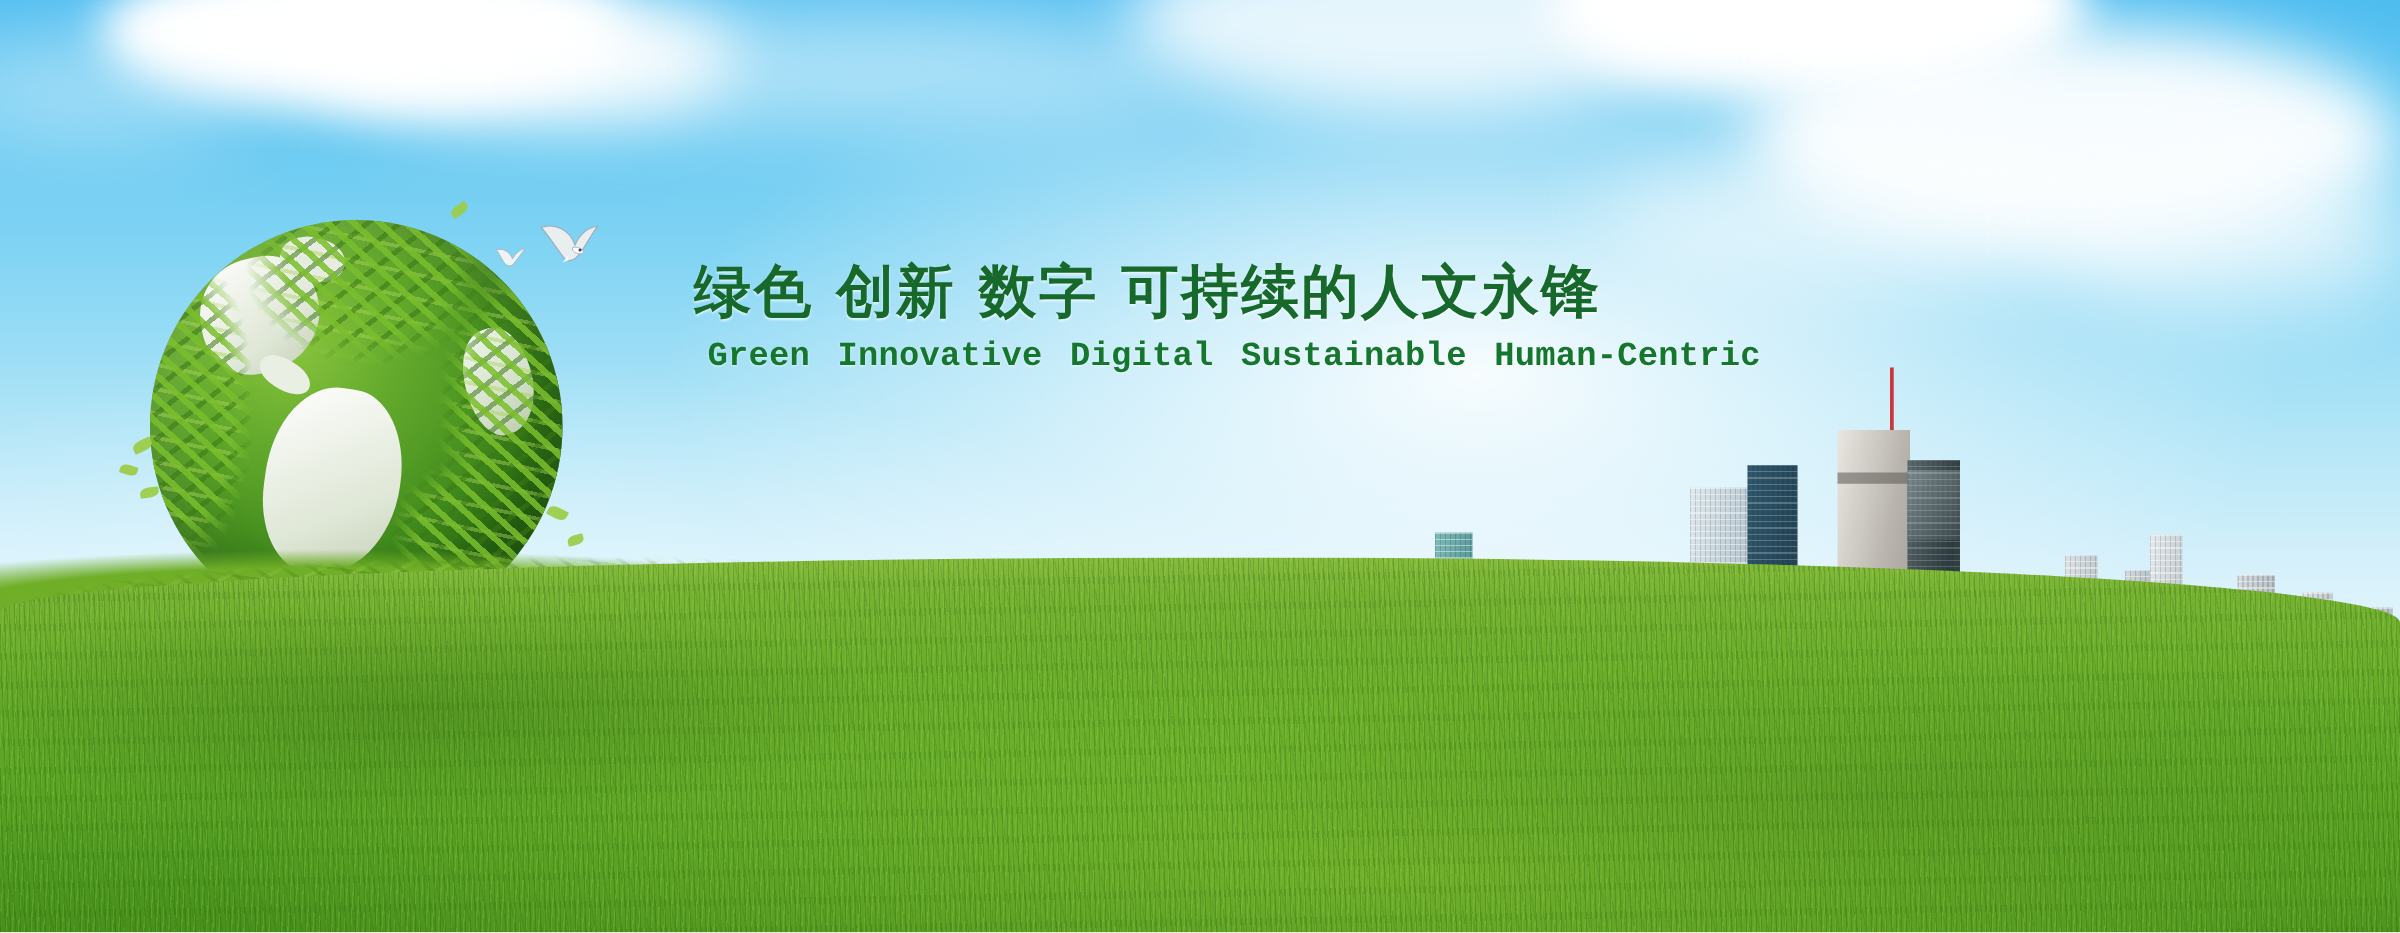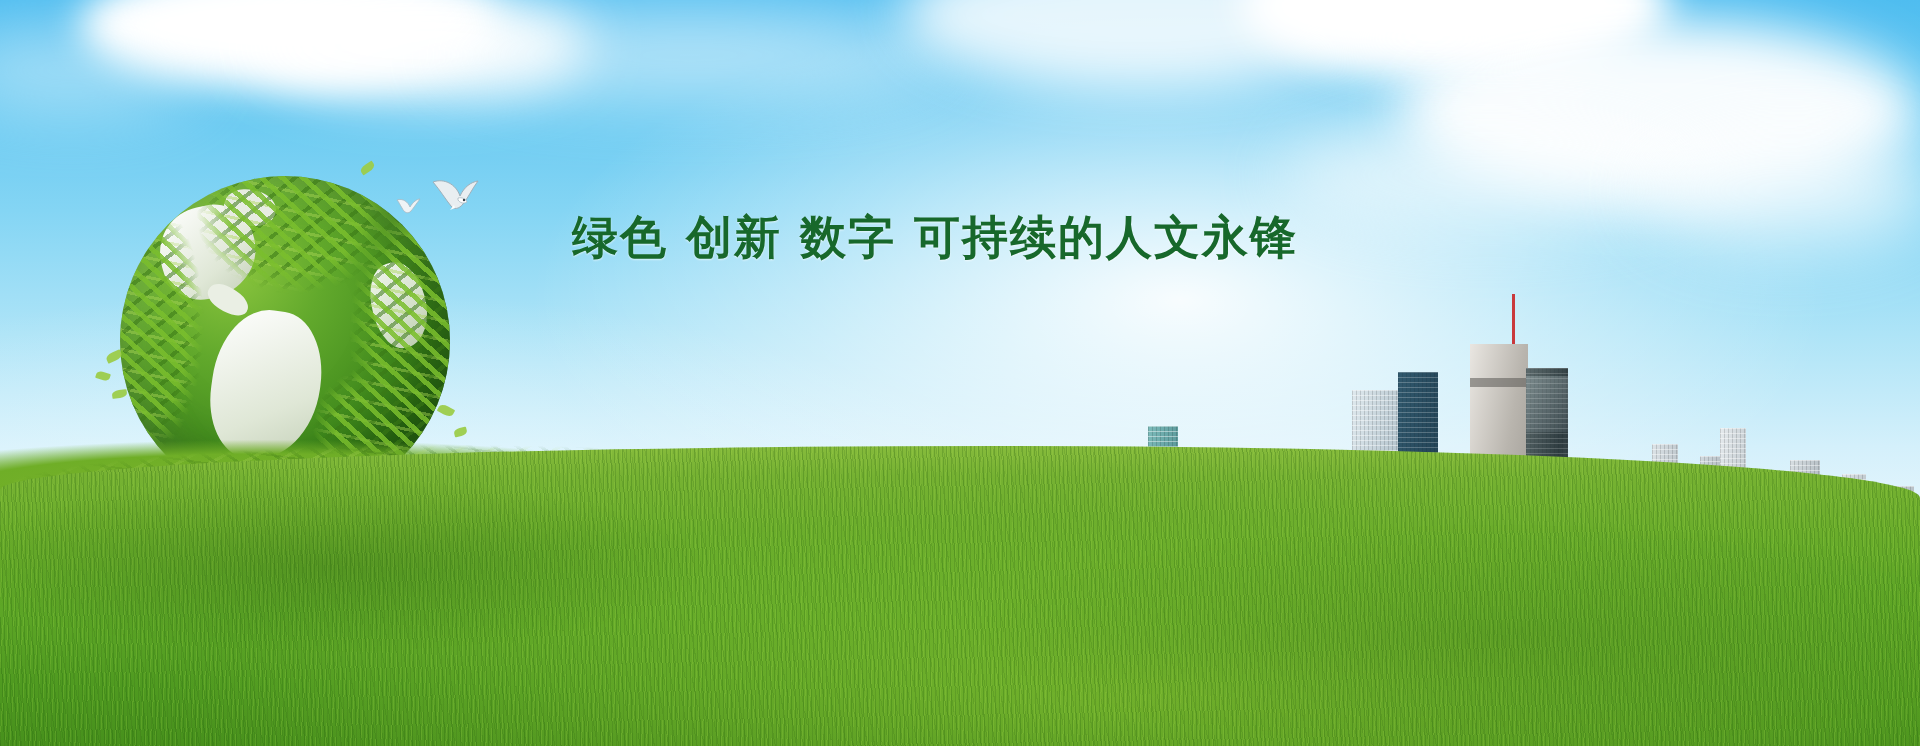--- a/index.html
+++ b/index.html
@@ -157,21 +157,21 @@
     background:radial-gradient(ellipse 180px 17px at 50% 50%, rgba(12,46,4,.50) 0%, rgba(12,46,4,0) 72%);
     filter:blur(5px);
   }
   .sprig{ position:absolute; background:#9ccc4a; border-radius:50% 8% 50% 8%; opacity:.95; }
 
   
   .bird{ position:absolute; }
   .bird svg{ display:block; }
 
   
-  .copy{ position:absolute; left:555px; top:210px; width:760px; text-align:center; }
+  .copy{ position:absolute; left:555px; top:210px; width:760px; text-align:left;font-family:Liberation Mono, monospace; }
   .headline{
     font-size:46px; font-weight:bold; letter-spacing:2px;
     color:#17682b; line-height:1.18; white-space:nowrap;
     text-shadow:0 1px 2px rgba(255,255,255,.65);
   }
   .headline .gap{ display:inline-block; width:18px; }
   .subline{
     margin-top:7px;
     font-size:27px; font-weight:bold; letter-spacing:.2px;
     color:#15762e; white-space:nowrap;
@@ -208,20 +208,23 @@
   <div class="bird" style="left:395px; top:196px;">
     <svg width="26" height="20" viewBox="0 0 26 20">
       <path d="M2 4 C8 2 13 6 15 11 C18 6 22 3 25 3 C21 8 18 13 15 16 C12 18 9 16 7 12 C5 9 4 6 2 4 Z" fill="#eef3f6" stroke="#a8b7c0" stroke-width=".8"></path>
     </svg>
   </div>
 
   <div class="copy">
     <div class="headline">
       <span>绿色</span><span class="gap"></span><span>创新</span><span class="gap"></span><span>数字</span><span class="gap"></span><span>可持续的人文永锋</span>
     </div>
+    <div class="subline">
+      <span class="w">Green</span><span class="w">Innovative</span><span class="w">Digital</span><span class="w">Sustainable</span><span class="w">Human-Centric</span>
+    </div>
   </div>
 
   <div class="skyline">
 
     <div class="bld" style="left:0px;   width:34px; height:58px; background:linear-gradient(100deg,#cdd5da,#aab4bb);">
         <div class="win"></div>
       </div>
     <div class="bld" style="left:28px;  width:44px; height:44px; background:linear-gradient(100deg,#dfe5e9,#bcc5cb);">
         <div class="win"></div>
       </div>

